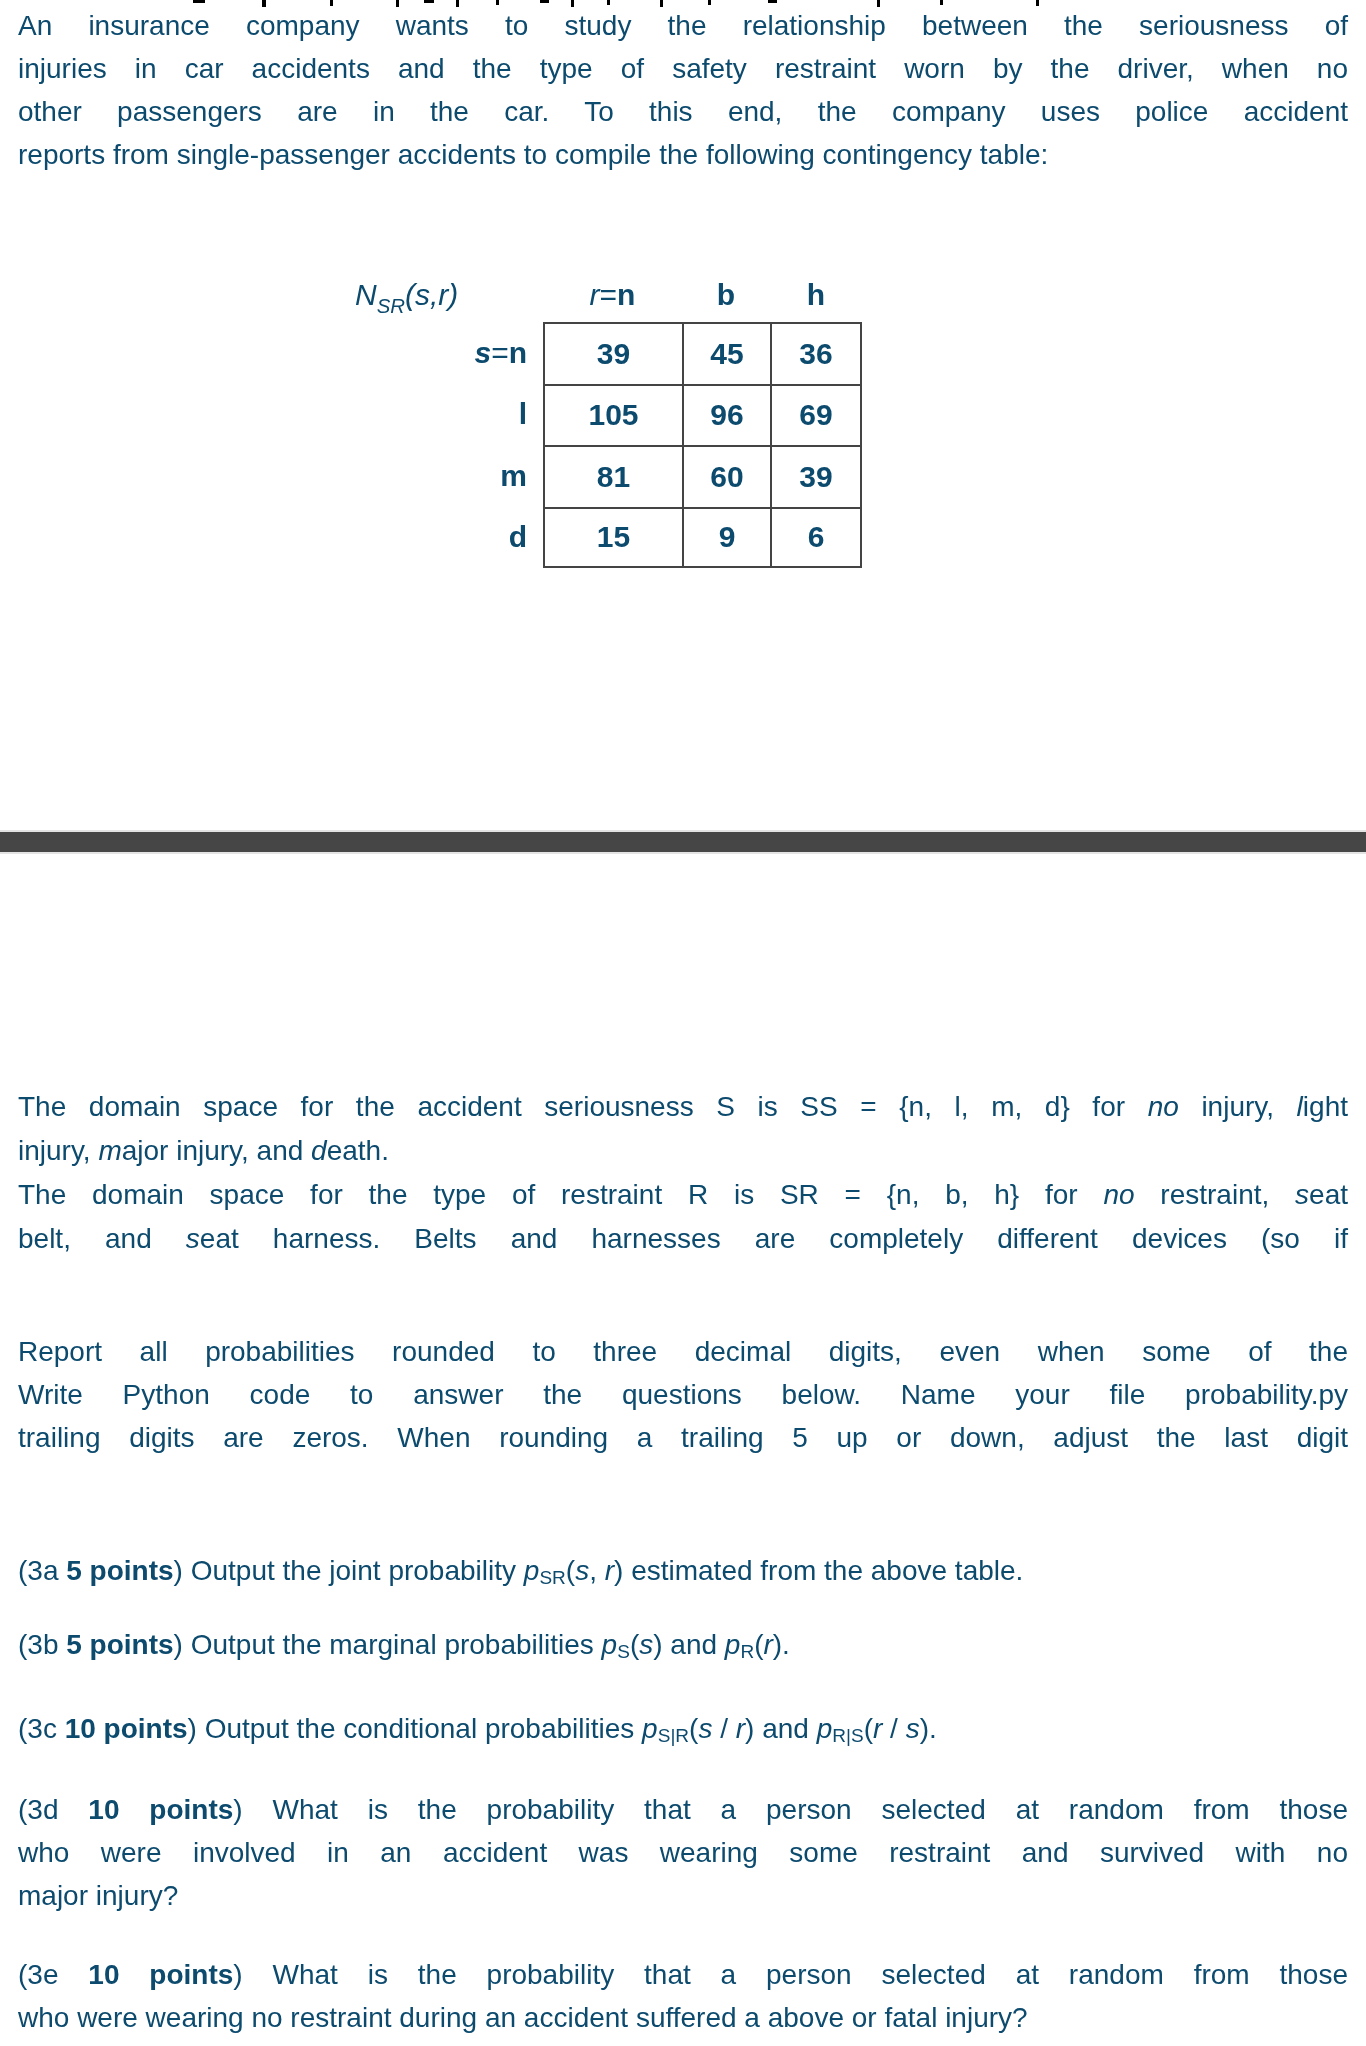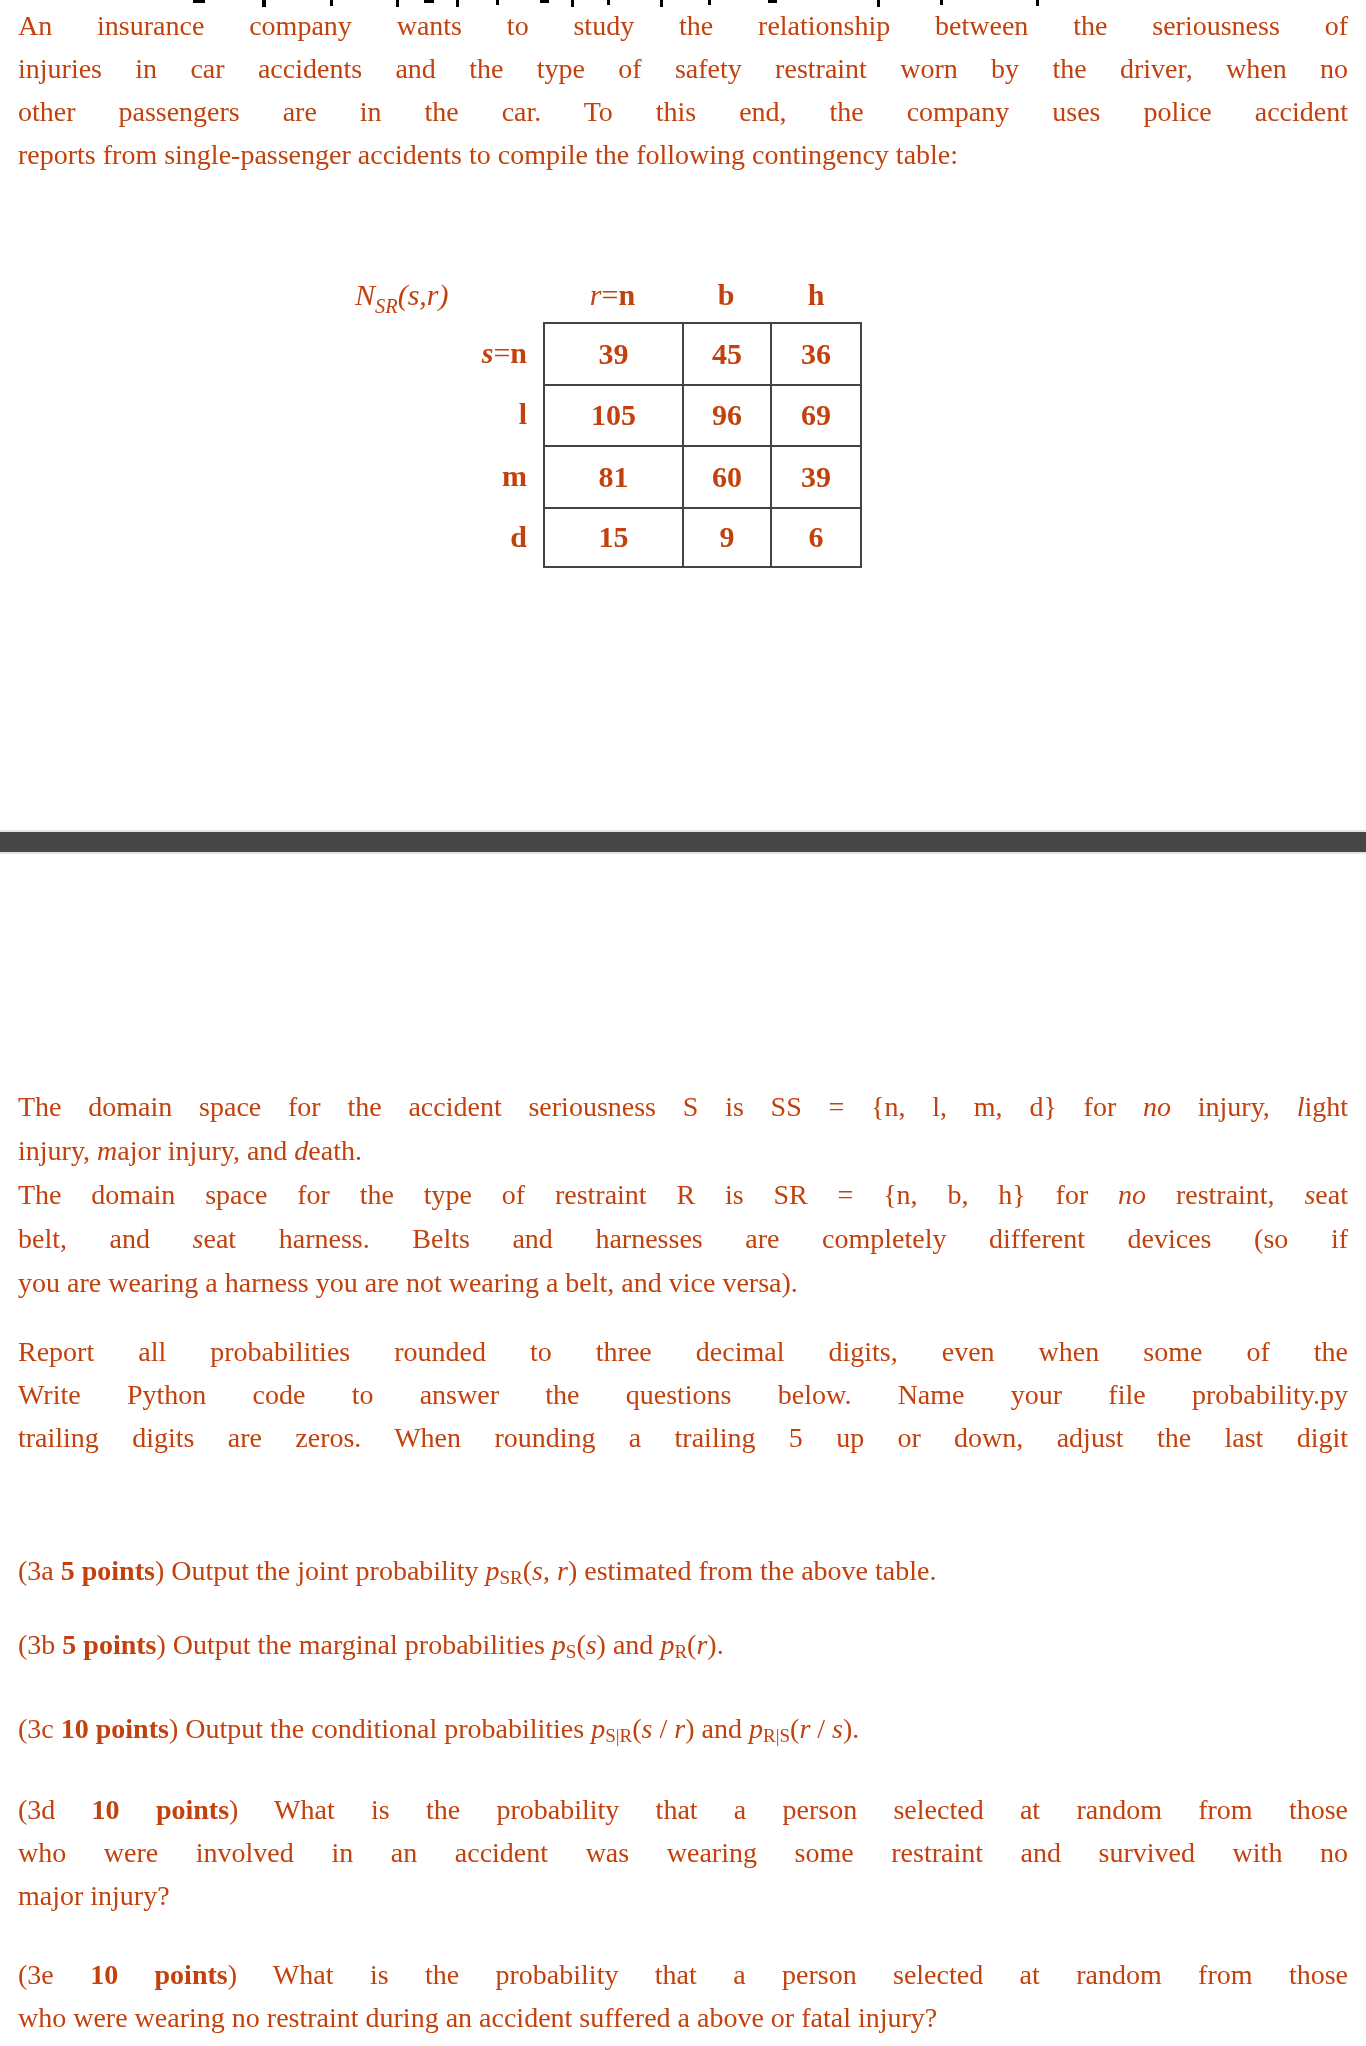--- a/index.html
+++ b/index.html
@@ -1,18 +1,18 @@
 <!DOCTYPE html>
 <html><head>
 <meta charset="utf-8">
 <style>
   html,body{margin:0;padding:0;background:#ffffff;}
   .page{
     position:relative;width:1366px;height:2046px;background:#ffffff;
-    font-family:Liberation Serif, serif;color:#c2410c;overflow:hidden;
+    font-family:Liberation Sans, sans-serif;color:#0c4a6e;overflow:hidden;
   }
   .para{position:absolute;left:18px;width:1330px;font-size:28px;line-height:43px;}
   .line{display:block;}
   .just{text-align:justify;text-align-last:justify;}
   .it{font-style:italic;}
   .bd{font-weight:bold;}
   .sub{font-size:.68em;vertical-align:-.22em;margin-top:22px;}
   .frag{position:absolute;background:#000;top:0;}
 
   
@@ -132,23 +132,20 @@
     </span>
     <span class="line">
       <span>injury, </span><span class="it">m</span><span>ajor injury, and </span><span class="it">d</span><span>eath.</span>
     </span>
     <span class="line just">
       <span>The domain space for the type of restraint R is SR = {n, b, h} for </span><span class="it">no</span><span> restraint, </span><span class="it">s</span><span>eat</span>
     </span>
     <span class="line just">
       <span>belt, and </span><span class="it">s</span><span>eat harness. Belts and harnesses are completely different devices (so if</span>
     </span>
-    <span class="line">
-      <span>you are wearing a harness you are not wearing a belt, and vice versa).</span>
-    </span>
   </div>
 
   <div class="para pos-python">
     <span class="line just">Report all probabilities rounded to three decimal digits, even when some of the</span>
     <span class="line just">Write Python code to answer the questions below. Name your file probability.py</span>
     <span class="line just">trailing digits are zeros. When rounding a trailing 5 up or down, adjust the last digit</span>
   </div>
 
   <div class="para pos-q3a">
     <span>(3a </span><span class="bd">5 points</span><span>) Output the joint probability </span><span class="it">p</span><span class="sub">SR</span><span>(</span><span class="it">s</span><span>, </span><span class="it">r</span><span>) estimated from the above table.</span>

